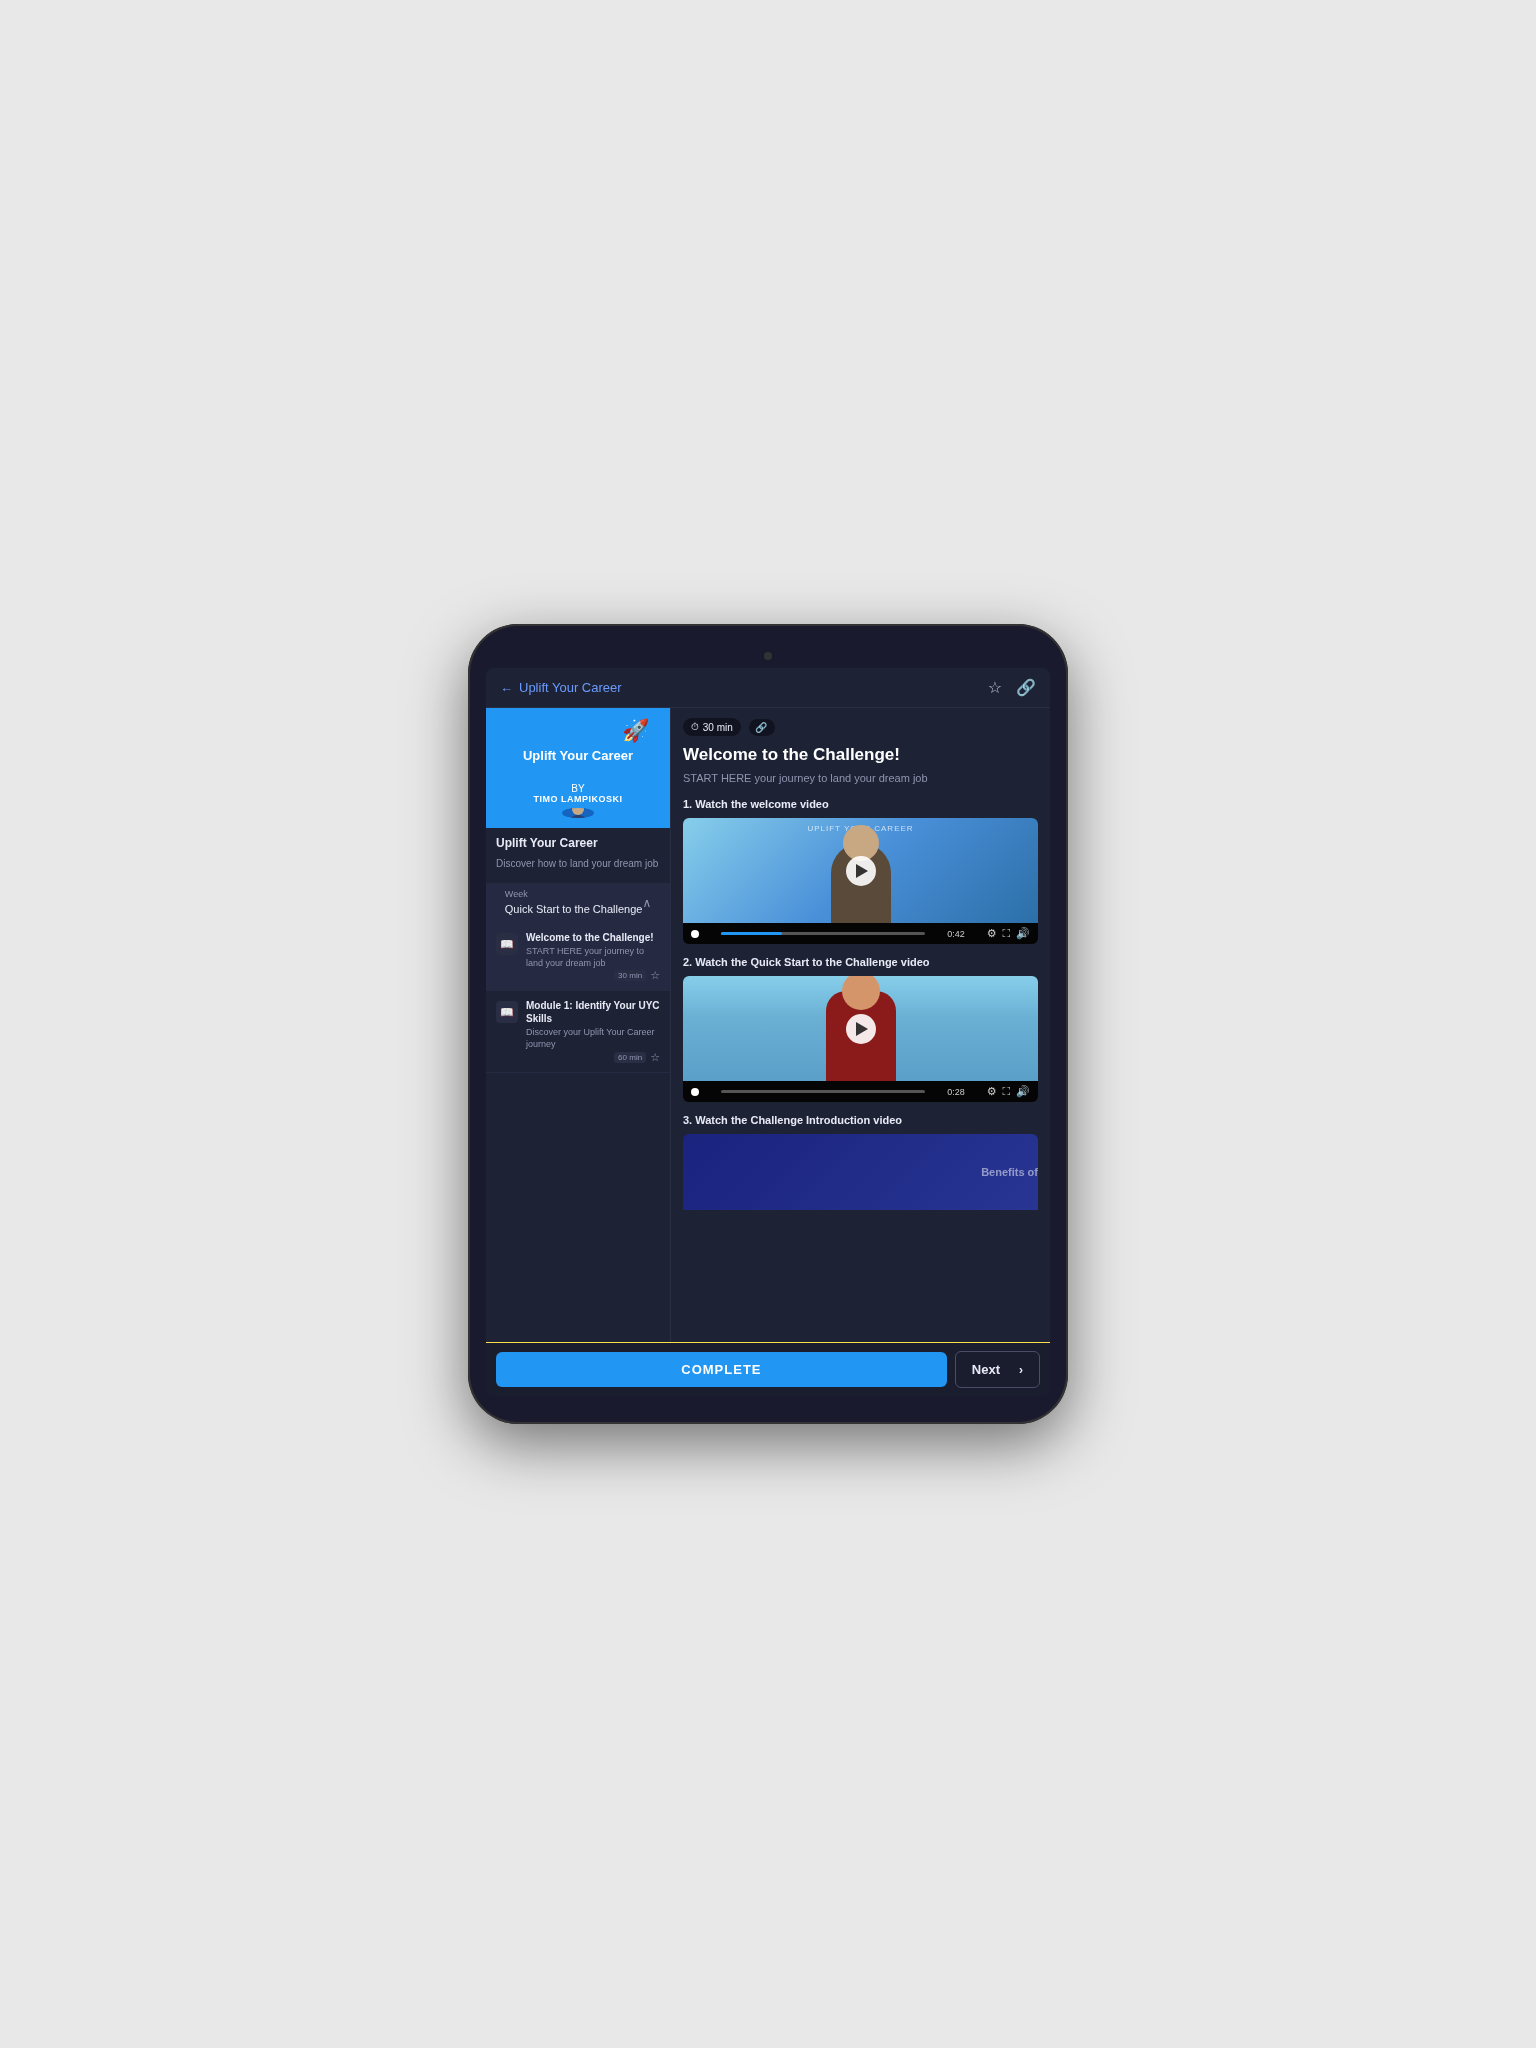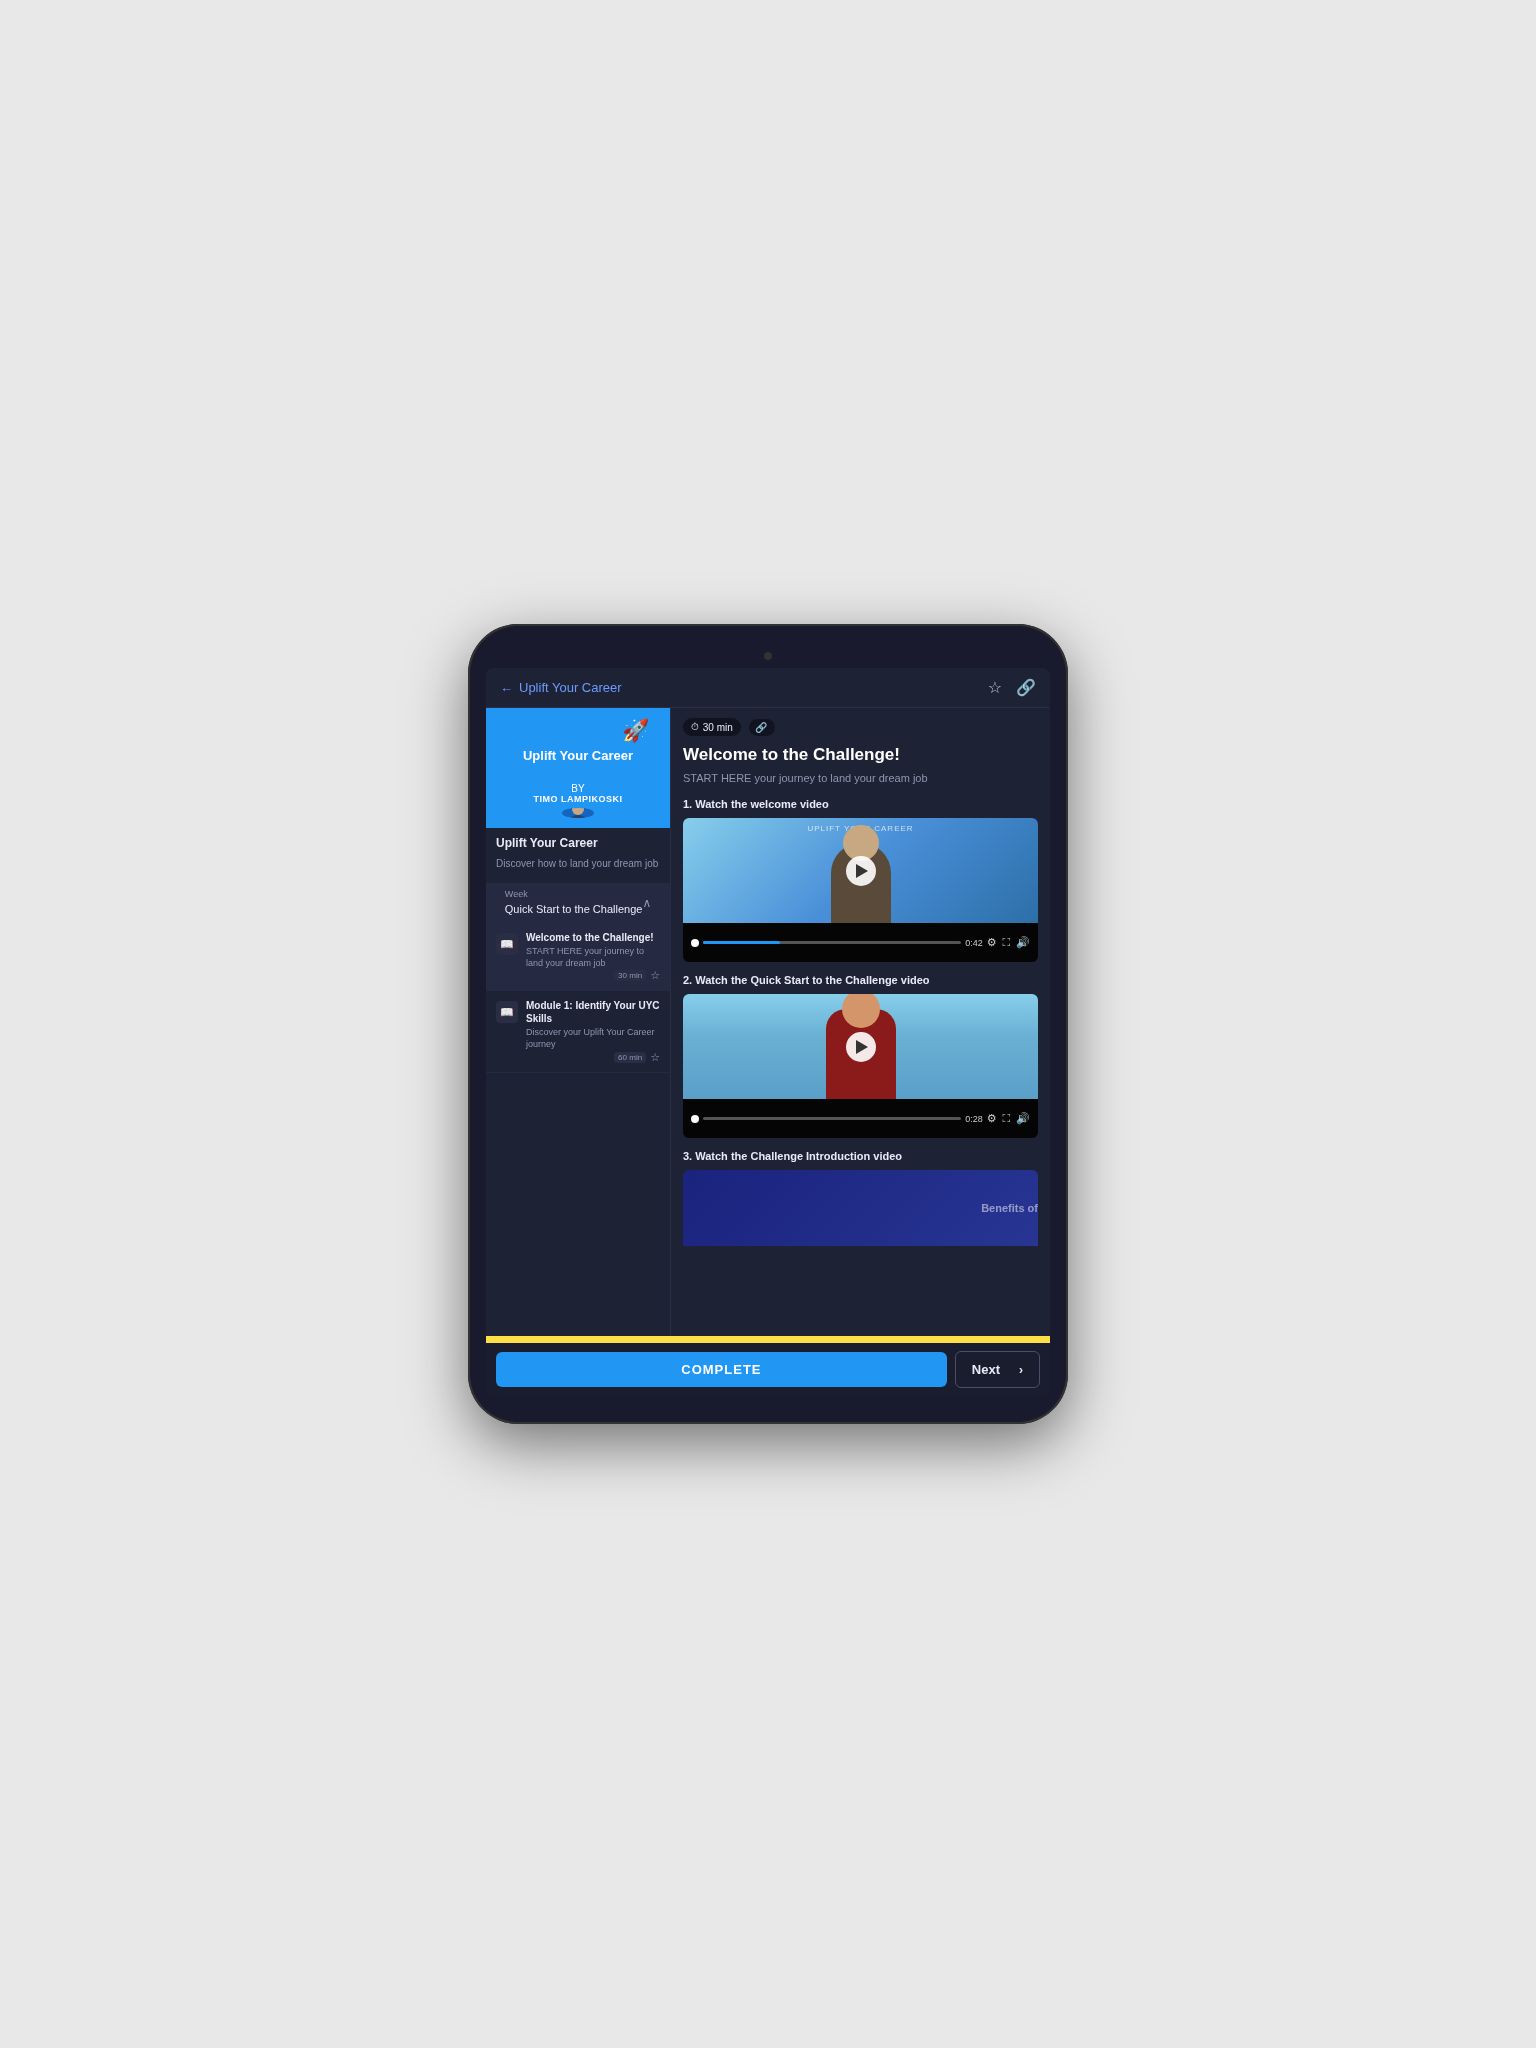--- a/index.html
+++ b/index.html
@@ -431,24 +431,24 @@
       width: 0;
       height: 0;
       border-top: 7px solid transparent;
       border-bottom: 7px solid transparent;
       border-left: 12px solid #333;
       margin-left: 2px;
     }
 
     .video-controls {
       background: rgba(0,0,0,0.7);
-      padding: 13px 8px;
-      display: flex;
-      align-items: center;
-      gap: 4px;
+      padding: 4px 8px;
+      display: flex;
+      align-items: center;
+      gap: 22px;
     }
 
     .progress-dot {
       width: 8px;
       height: 8px;
       background: white;
       border-radius: 50%;
       flex-shrink: 0;
     }
 
@@ -478,21 +478,21 @@
       font-size: 11px;
     }
 
     
     .bottom-bar {
       display: flex;
       align-items: center;
       padding: 8px 10px;
       background: #1a1d2e;
       gap: 8px;
-      border-top: 7px solid #fde047;
+      border-top: 1px solid #fde047;
       flex-shrink: 0;
     }
 
     .complete-btn {
       flex: 1;
       background: #2196f3;
       color: white;
       border: none;
       border-radius: 6px;
       padding: 10px;

